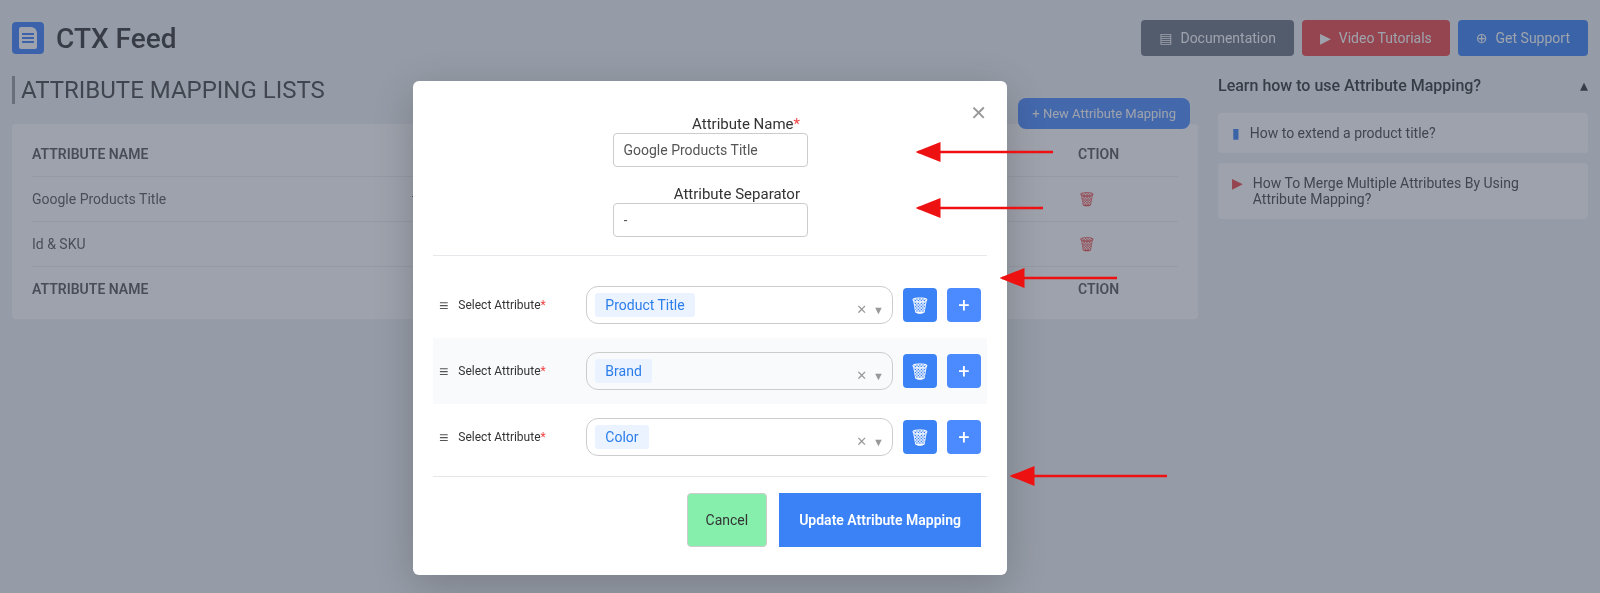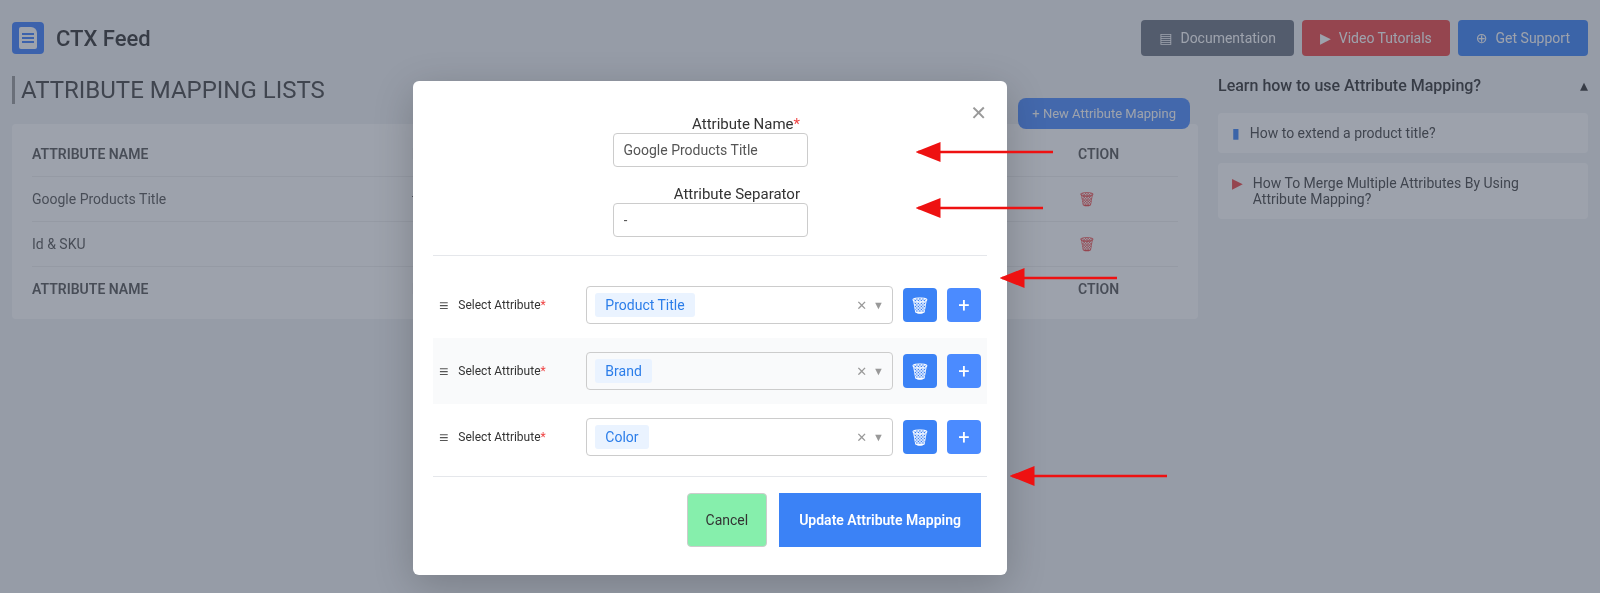--- a/index.html
+++ b/index.html
@@ -3,21 +3,21 @@
 <meta charset="utf-8">
 <style>
 * { box-sizing: border-box; margin: 0; padding: 0; font-family: -apple-system, BlinkMacSystemFont, "Segoe UI", Roboto, sans-serif; }
 body { background: #f0f2f5; position: relative; width: 1600px; height: 593px; overflow: hidden; }
 
 .top-bar { display: flex; align-items: center; justify-content: space-between; padding: 20px 12px; }
 .brand { display: flex; align-items: center; gap: 12px; }
 .brand-icon { width: 32px; height: 32px; background: #3d7fff; border-radius: 4px; display: flex; align-items: center; justify-content: center; position: relative; }
 .brand-icon::before { content: ""; width: 18px; height: 22px; background: #fff; border-radius: 2px 6px 2px 2px; display: block; }
 .brand-icon::after { content: ""; position: absolute; left: 10px; top: 11px; width: 12px; height: 2px; background: #3d7fff; box-shadow: 0 4px 0 #3d7fff, 0 8px 0 #3d7fff; }
-.brand-title { font-size: 22px; font-weight: 500; color: #333; }
+.brand-title { font-size: 28px; font-weight: 500; color: #333; }
 .top-actions { display: flex; gap: 8px; }
 .top-btn { display: flex; align-items: center; gap: 8px; padding: 10px 18px; border-radius: 4px; color: #fff; font-size: 14px; border: none; cursor: pointer; }
 .btn-doc { background: #6b7280; }
 .btn-video { background: #ef4444; }
 .btn-support { background: #3b82f6; }
 
 .main-area { display: flex; gap: 20px; padding: 0 12px; }
 .left-panel { flex: 1; }
 .page-title { font-size: 24px; color: #444; font-weight: 400; border-left: 3px solid #999; padding-left: 6px; margin-bottom: 20px; }
 .new-btn { background: #4b8bff; color: #fff; padding: 8px 14px; border-radius: 8px; font-size: 13px; position: absolute; right: 410px; top: 98px; }
@@ -46,21 +46,21 @@
 .form-label { width: 260px; text-align: right; padding-right: 40px; font-size: 15px; color: #333; }
 .req { color: #ef4444; }
 .form-input { width: 195px; padding: 8px 10px; border: 1px solid #ccc; border-radius: 4px; font-size: 14px; color: #555; }
 
 .divider { border-top: 1px solid #e5e7eb; margin: 6px 0 16px; }
 
 .attr-row { display: flex; align-items: center; gap: 10px; padding: 14px 6px; }
 .attr-row.alt { background: #f9fafb; }
 .drag-ico { font-size: 16px; color: #555; cursor: grab; }
 .attr-label { font-size: 12px; color: #333; flex: 0 0 118px; }
-.attr-select { flex: 1; display: flex; align-items: center; border: 1px solid #ccc; border-radius: 4px; padding: 6px 8px; gap: 6px; }
+.attr-select { flex: 1; display: flex; align-items: flex-end; border: 1px solid #ccc; border-radius: 12px; padding: 6px 8px; gap: 6px; }
 .chip { background: #eaf3ff; color: #2b7de9; padding: 4px 10px; border-radius: 3px; font-size: 14px; }
 .sel-spacer { flex: 1; }
 .sel-x { color: #999; font-size: 13px; }
 .sel-caret { color: #999; font-size: 11px; }
 .btn-sq { width: 34px; height: 34px; border-radius: 4px; display: flex; align-items: center; justify-content: center; color: #fff; border: none; cursor: pointer; font-size: 16px; }
 .btn-del { background: #3b82f6; }
 .btn-add { background: #4b8bff; font-size: 20px; }
 
 .modal-footer { display: flex; justify-content: flex-end; gap: 12px; padding: 0 6px 8px; margin-top: 12px; }
 .btn-cancel { padding: 18px 18px; border: 1px solid #ccc; border-radius: 4px; background: #86efac; font-size: 14px; color: #333; cursor: pointer; }

